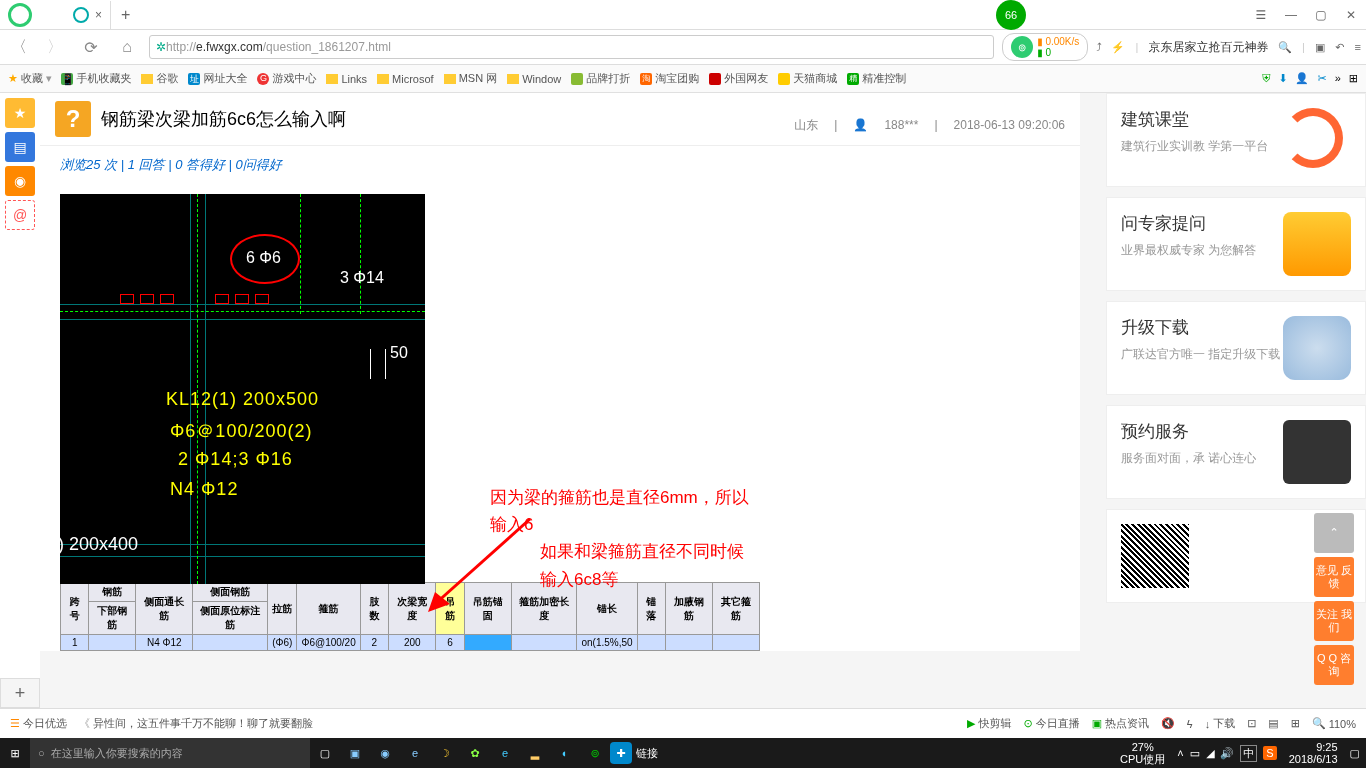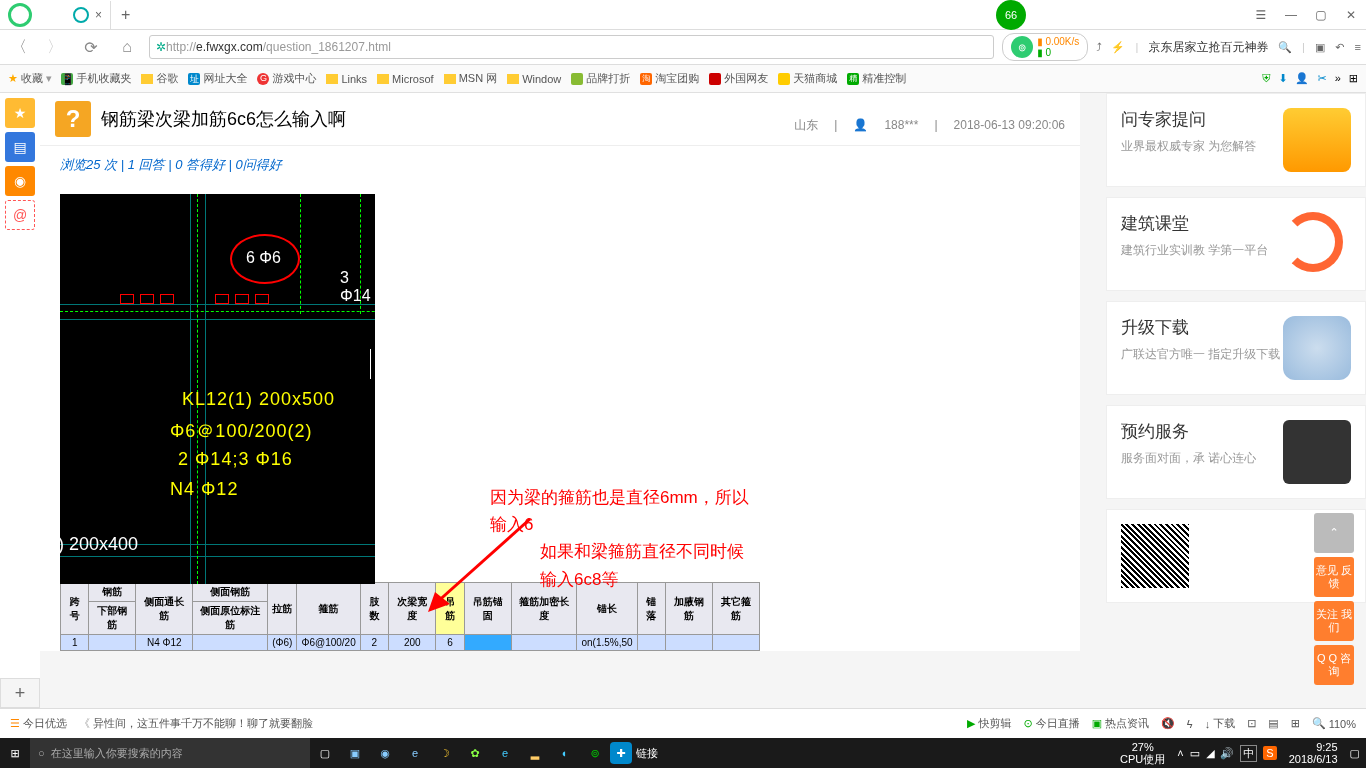--- a/index.html
+++ b/index.html
@@ -44,21 +44,21 @@
 .content { position: absolute; left: 40px; top: 93px; right: 0; bottom: 60px; background: #f5f5f5; overflow: hidden; }
 .question-area { background: #fff; margin: 0; padding: 0; width: 1040px; position: relative; }
 .q-header { display: flex; align-items: center; padding: 8px 15px; border-bottom: 1px solid #eee; }
 .q-icon { width: 36px; height: 36px; background: #f5a623; color: #fff; font-size: 24px; font-weight: bold; display: flex; align-items: center; justify-content: center; border-radius: 3px; }
 .q-title { font-size: 18px; margin-left: 10px; flex: 1; }
 .q-meta { font-size: 12px; color: #888; display: flex; align-items: center; gap: 16px; margin-top: 12px; }
 .q-stats { padding: 10px 20px; font-size: 13px; color: #06c; font-style: italic; }
 .q-stats a { color: #06c; text-decoration: none; }
 
 .cad-figure { margin: 10px 20px; position: relative; width: 700px; }
-.cad-img { width: 315px; height: 390px; background: #000; position: relative; overflow: hidden; }
+.cad-img { width: 365px; height: 390px; background: #000; position: relative; overflow: hidden; }
 .cad-grid-h { position: absolute; height: 1px; background: #077; left: 0; right: 0; }
 .cad-grid-v { position: absolute; width: 1px; background: #077; top: 0; bottom: 0; }
 .cad-dash { border-top: 1px dashed #0f0; position: absolute; }
 .cad-dash-v { border-left: 1px dashed #0f0; position: absolute; }
 .cad-red-box { position: absolute; width: 14px; height: 10px; border: 1px solid #f00; }
 .cad-circle { position: absolute; width: 70px; height: 50px; border: 2px solid #f00; border-radius: 50%; }
 .cad-text { position: absolute; color: #fff; font-size: 16px; font-family: Arial; }
 .cad-text-y { position: absolute; color: #ff0; font-size: 18px; font-family: Arial; letter-spacing: 1px; }
 .cad-text-w { position: absolute; color: #fff; font-size: 18px; font-family: Arial; }
 
@@ -261,21 +261,21 @@
         <div class="cad-text" style="top:55px;left:186px">6 Φ6</div>
         <div class="cad-text" style="top:75px;left:280px">3 Φ14</div>
         <div class="cad-text" style="top:150px;left:330px">50</div>
         <div class="cad-red-box" style="top:100px;left:60px"></div>
         <div class="cad-red-box" style="top:100px;left:80px"></div>
         <div class="cad-red-box" style="top:100px;left:100px"></div>
         <div class="cad-red-box" style="top:100px;left:155px"></div>
         <div class="cad-red-box" style="top:100px;left:175px"></div>
         <div class="cad-red-box" style="top:100px;left:195px"></div>
         <div style="position:absolute;top:155px;left:310px;width:16px;height:30px;border-left:1px solid #fff;border-right:1px solid #fff"></div>
-        <div class="cad-text-y" style="top:195px;left:122px">KL12(1)  200x500</div>
+        <div class="cad-text-y" style="top:195px;left:106px">KL12(1)  200x500</div>
         <div class="cad-text-y" style="top:225px;left:110px">Φ6＠100/200(2)</div>
         <div class="cad-text-y" style="top:255px;left:118px">2 Φ14;3 Φ16</div>
         <div class="cad-text-y" style="top:285px;left:110px">N4 Φ12</div>
         <div class="cad-text-w" style="top:340px;left:-2px">) 200x400</div>
       </div>
 
       <div class="annotation">
         <div>因为梁的箍筋也是直径6mm，所以输入6</div>
         <div style="padding-left:50px">如果和梁箍筋直径不同时候输入6c8等</div>
       </div>
@@ -327,35 +327,35 @@
             <td></td>
           </tr>
         </tbody>
       </table>
     </div>
   </div>
 
   <div class="right-cards">
     <div class="card">
       <div class="card-txt">
-          <div class="card-title">问专家提问</div>
-          <div class="card-sub">业界最权威专家
-为您解答</div>
-        </div>
-      <div class="card-img" style="background:linear-gradient(#fc3,#f90);border-radius:8px"></div>
-    </div>
-    <div class="card">
-      <div class="card-txt">
           <div class="card-title">建筑课堂</div>
           <div class="card-sub">建筑行业实训教
 学第一平台</div>
         </div>
       <div class="card-img">
           <div style="width:60px;height:60px;border:8px solid #f63;border-radius:50%;border-left-color:transparent"></div>
         </div>
+    </div>
+    <div class="card">
+      <div class="card-txt">
+          <div class="card-title">问专家提问</div>
+          <div class="card-sub">业界最权威专家
+为您解答</div>
+        </div>
+      <div class="card-img" style="background:linear-gradient(#fc3,#f90);border-radius:8px"></div>
     </div>
     <div class="card">
       <div class="card-txt">
           <div class="card-title">升级下载</div>
           <div class="card-sub">广联达官方唯一
 指定升级下载</div>
         </div>
       <div class="card-img" style="background:radial-gradient(#cde,#9bd);border-radius:12px"></div>
     </div>
     <div class="card">

